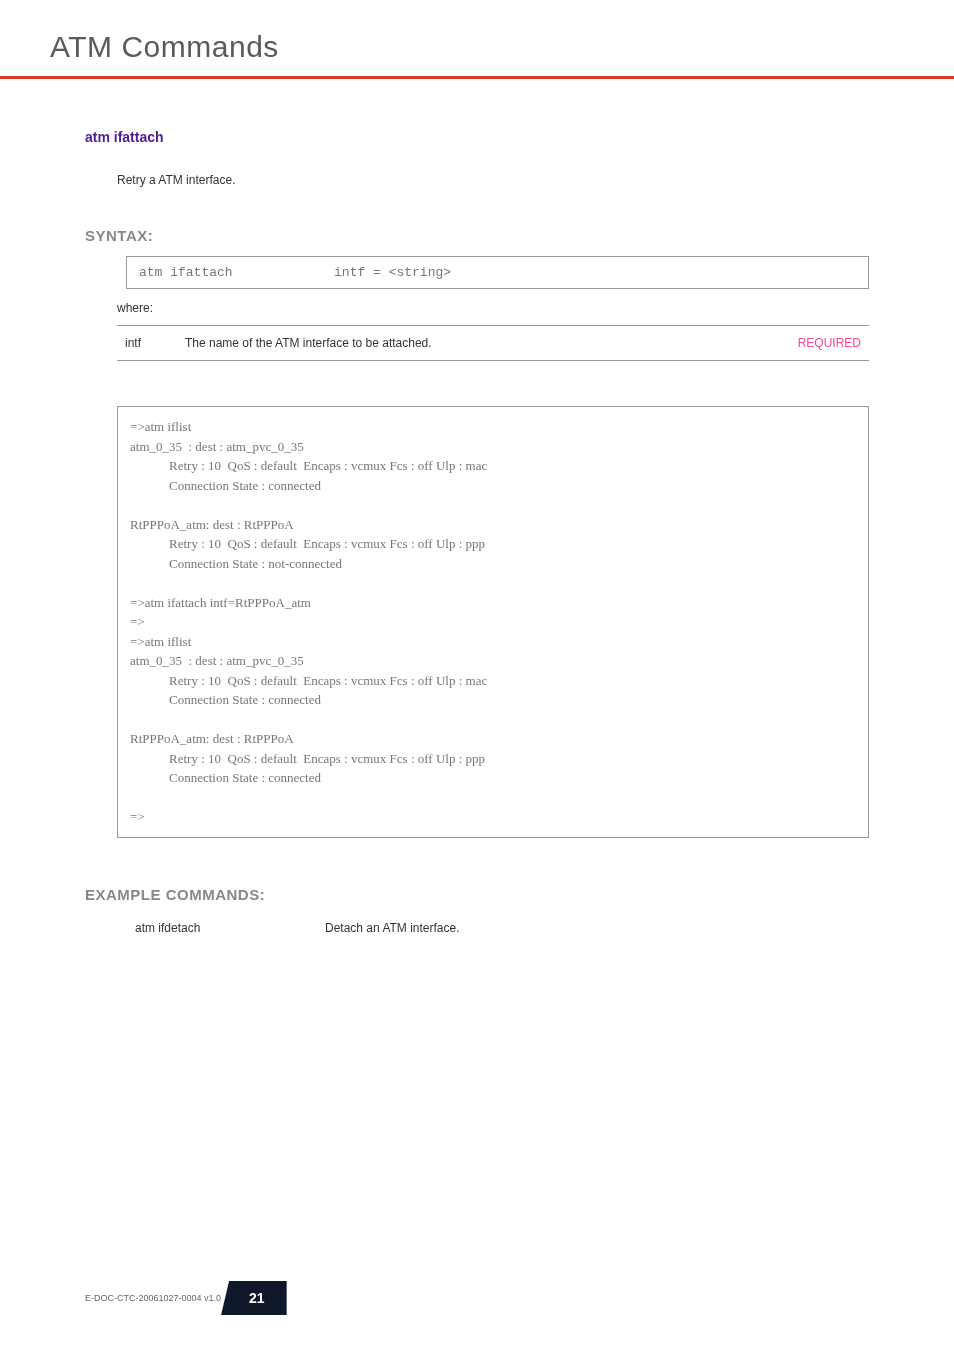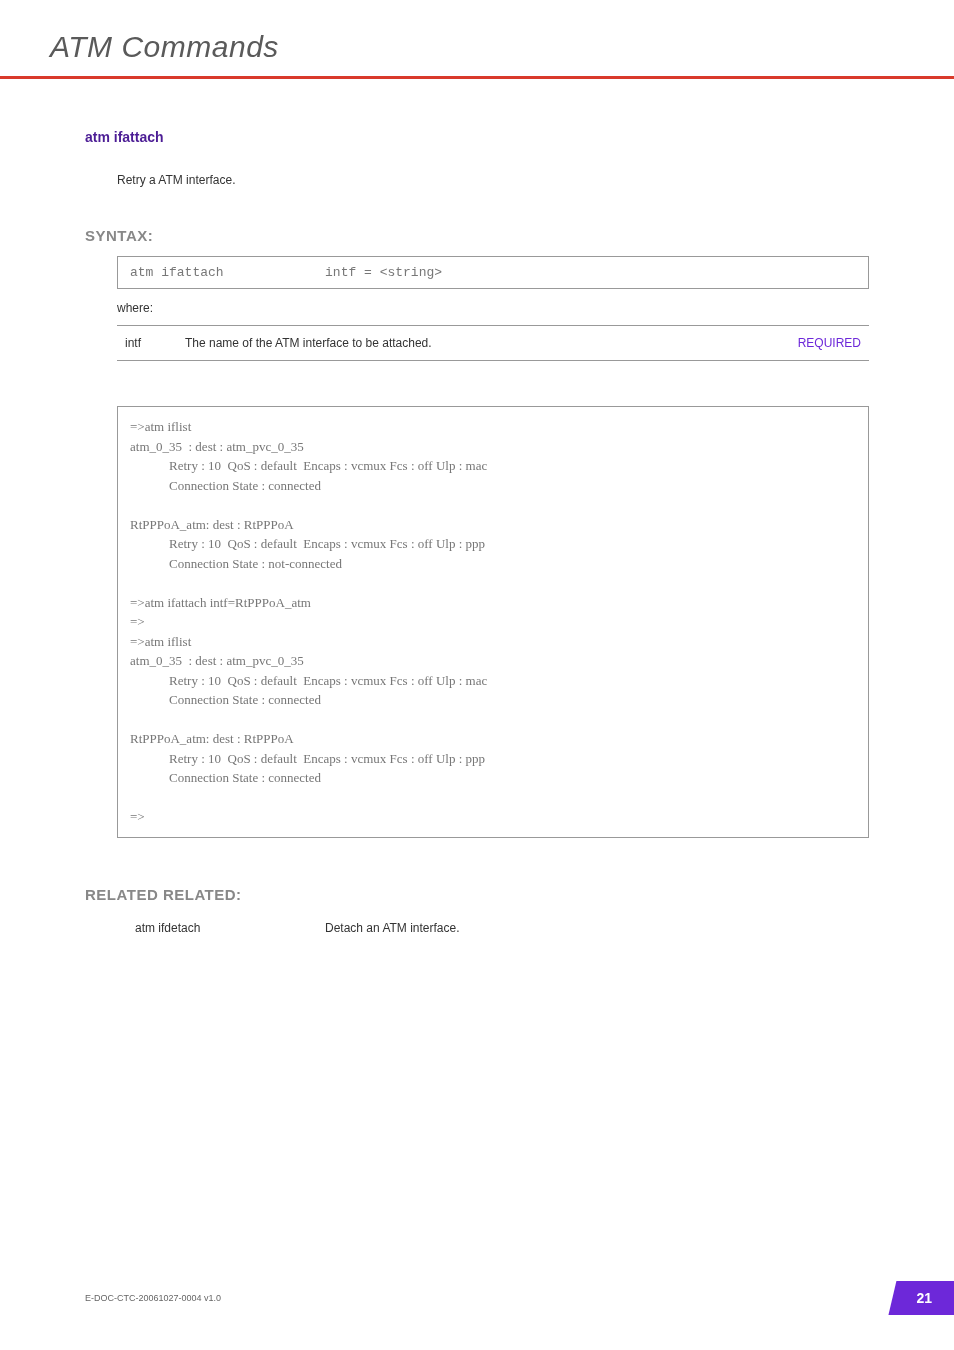--- a/index.html
+++ b/index.html
@@ -10,21 +10,20 @@
     body {
       width: 954px;
       height: 1350px;
       background: #ffffff;
       font-family: Arial, Helvetica, sans-serif;
       position: relative;
     }
     .header {
       padding: 30px 85px 12px 50px;
       border-bottom: 3px solid #d93a2b;
-      font-style: italic;
     }
     .header-title {
       font-size: 30px;
       font-weight: 300;
       color: #5a5a5a;
       letter-spacing: 0.5px;
     }
     .content {
       padding: 0 85px 0 85px;
     }
@@ -44,21 +43,21 @@
     .section-header {
       color: #888;
       font-size: 15px;
       font-weight: bold;
       letter-spacing: 0.5px;
       margin-bottom: 12px;
     }
     .syntax-box {
       border: 1px solid #999;
       padding: 8px 12px;
-      margin-left: 32px;
+      margin-left: 41px;
       margin-bottom: 12px;
     }
     .syntax-code {
       font-family: "Courier New", monospace;
       font-size: 13px;
       color: #777;
       white-space: pre;
     }
     .where-text {
       font-size: 12px;
@@ -86,21 +85,21 @@
       color: #333;
     }
     .param-desc {
       flex: 1;
       font-size: 12px;
       color: #333;
     }
     .param-req {
       width: 90px;
       font-size: 12px;
-      color: #6d28d9;
+      color: #ec4899;
       text-align: right;
     }
     .example-section {
       margin-top: 45px;
     }
     .example-box {
       border: 1px solid #999;
       padding: 10px 12px;
       margin-left: 32px;
       margin-bottom: 12px;
@@ -129,28 +128,27 @@
       font-size: 12px;
       color: #333;
     }
     .footer {
       position: absolute;
       bottom: 35px;
       left: 85px;
       right: 0;
       display: flex;
       align-items: center;
-      justify-content: space-between;
     }
     .doc-id {
       font-size: 9px;
       color: #666;
     }
     .page-badge {
-      background: #6d28d9;
+      background: #0f172a;
       color: #fff;
       font-size: 14px;
       font-weight: bold;
       padding: 9px 22px 9px 28px;
       clip-path: polygon(8px 0, 100% 0, 100% 100%, 0 100%);
     }
   </style>
 </head>
 <body>
 
@@ -195,21 +193,21 @@
 
 RtPPPoA_atm: dest : RtPPPoA
             Retry : 10  QoS : default  Encaps : vcmux Fcs : off Ulp : ppp
             Connection State : connected
 
 =&gt;</div>
     </div>
   </div>
 
   <div class="related-section">
-    <div class="section-header">RELATED RELATED:</div>
+    <div class="section-header">EXAMPLE COMMANDS:</div>
     <div class="related-grid">
       <div class="related-cmd">atm ifdetach</div>
       <div class="related-desc">Detach an ATM interface.</div>
     </div>
   </div>
 </div>
 
 <div class="footer">
   <div class="doc-id">E-DOC-CTC-20061027-0004 v1.0</div>
   <div class="page-badge">21</div>

